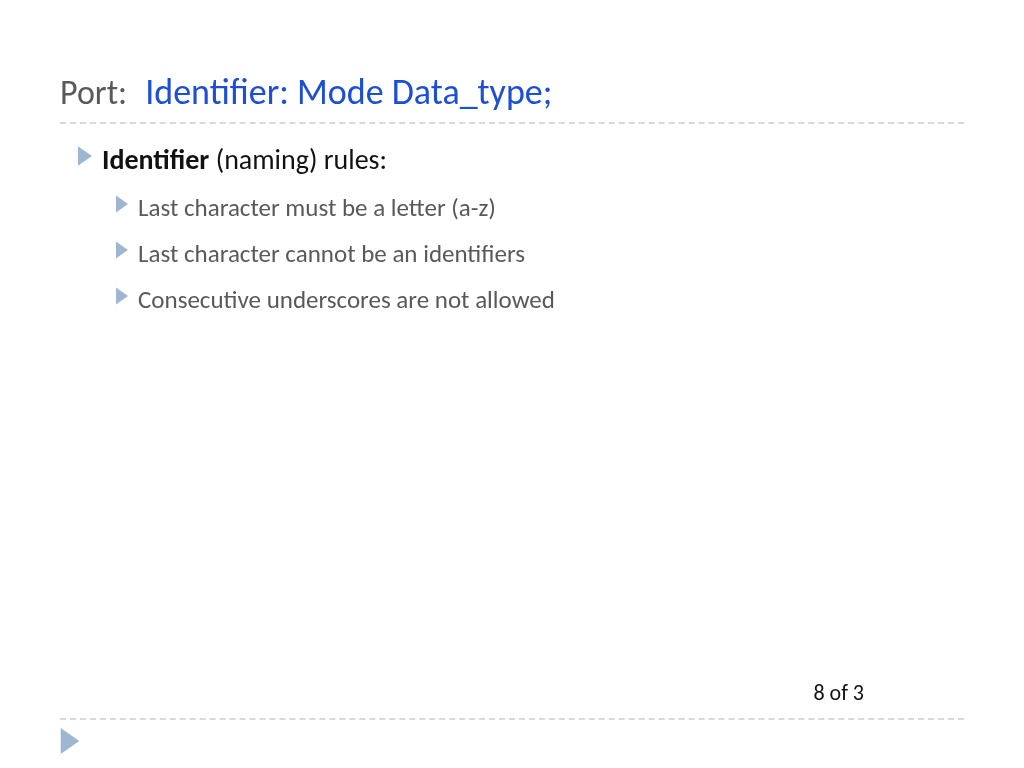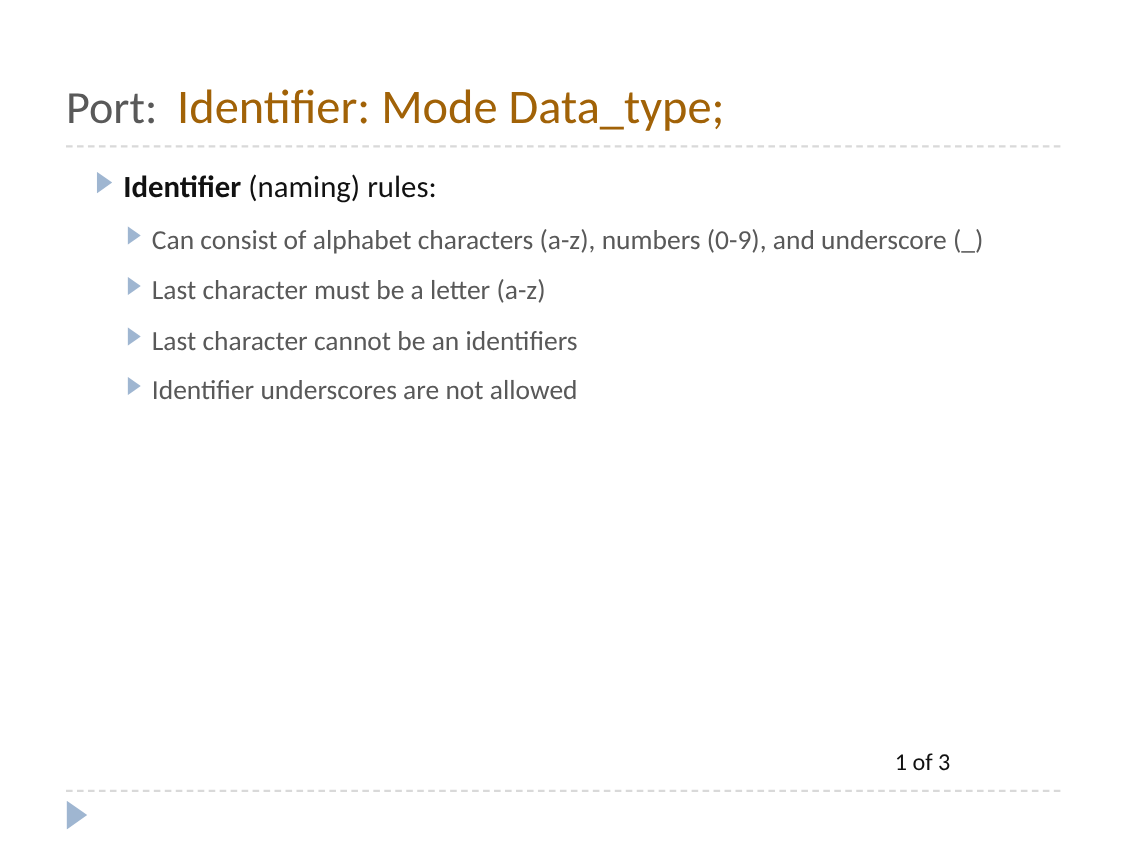--- a/index.html
+++ b/index.html
@@ -12,34 +12,34 @@
   }
   .title-row {
     display: flex;
     align-items: baseline;
     gap: 18px;
     padding-bottom: 8px;
     border-bottom: 2px dashed #d9d9d9;
     margin-bottom: 18px;
   }
   .title-main {
-    font-size: 42px;
+    font-size: 34px;
     color: #595959;
     font-weight: 400;
   }
   .title-sub {
-    font-size: 44px;
-    color: #a16207;
+    font-size: 36px;
+    color: #1d4ed8;
     font-weight: 400;
   }
   .top-item {
     display: flex;
     align-items: flex-start;
     gap: 10px;
-    margin: 0 0 14px 28px;
+    margin: 0 0 14px 18px;
     font-size: 28px;
     color: #111;
   }
   .top-item .label-strong { font-weight: 700; }
   .sub-list {
     margin-left: 56px;
   }
   .sub-item {
     display: flex;
     align-items: flex-start;
@@ -96,49 +96,41 @@
     </span>
   </div>
 
   <div class="sub-list">
     <div class="sub-item">
       <span class="bullet-sub">
           <svg viewBox="0 0 10 14">
             <polygon points="0,0 10,7 0,14" fill="#9fb6d1"></polygon>
           </svg>
         </span>
-      <span>Can consist of alphabet characters (a-z), numbers (0-9), and underscore (_)</span>
-    </div>
-    <div class="sub-item">
-      <span class="bullet-sub">
-          <svg viewBox="0 0 10 14">
-            <polygon points="0,0 10,7 0,14" fill="#9fb6d1"></polygon>
-          </svg>
-        </span>
       <span>Last character must be a letter (a-z)</span>
     </div>
     <div class="sub-item">
       <span class="bullet-sub">
           <svg viewBox="0 0 10 14">
             <polygon points="0,0 10,7 0,14" fill="#9fb6d1"></polygon>
           </svg>
         </span>
       <span>Last character cannot be an identifiers</span>
     </div>
     <div class="sub-item">
       <span class="bullet-sub">
           <svg viewBox="0 0 10 14">
             <polygon points="0,0 10,7 0,14" fill="#9fb6d1"></polygon>
           </svg>
         </span>
-      <span>Identifier underscores are not allowed</span>
+      <span>Consecutive underscores are not allowed</span>
     </div>
   </div>
 
-  <div class="page-num">1 of 3</div>
+  <div class="page-num">8 of 3</div>
 
   <div class="footer-rule"></div>
 
   <div class="footer-triangle">
     <svg viewBox="0 0 10 14">
         <polygon points="0,0 10,7 0,14" fill="#9fb6d1"></polygon>
       </svg>
   </div>
 
 </div>

